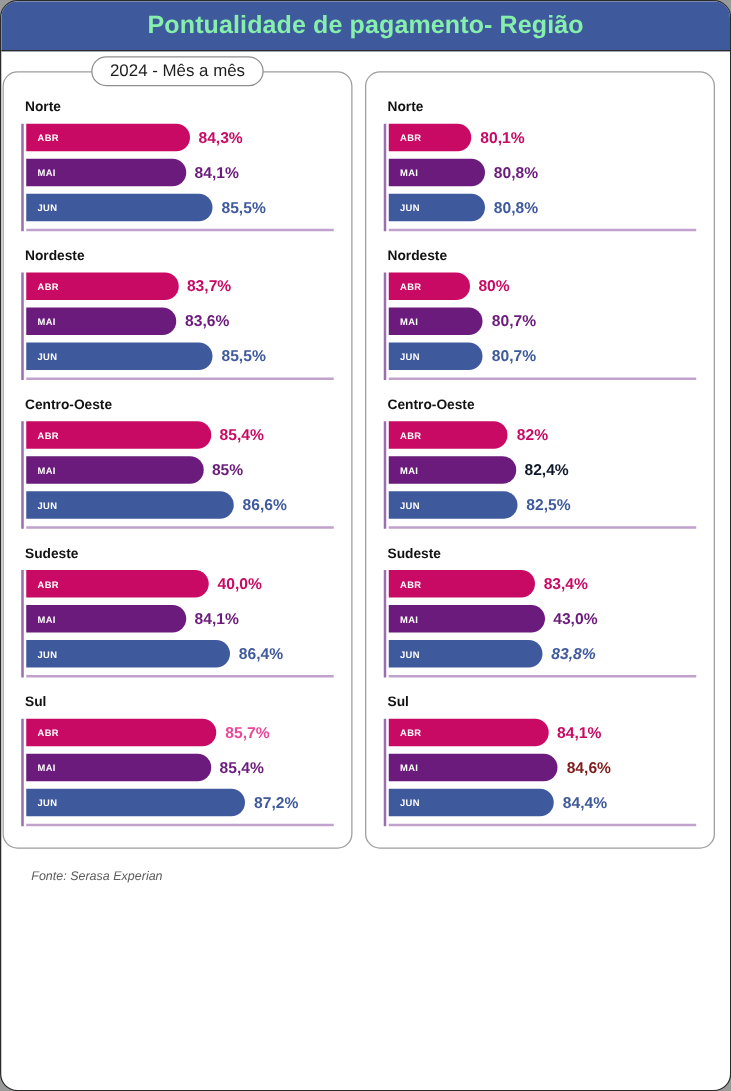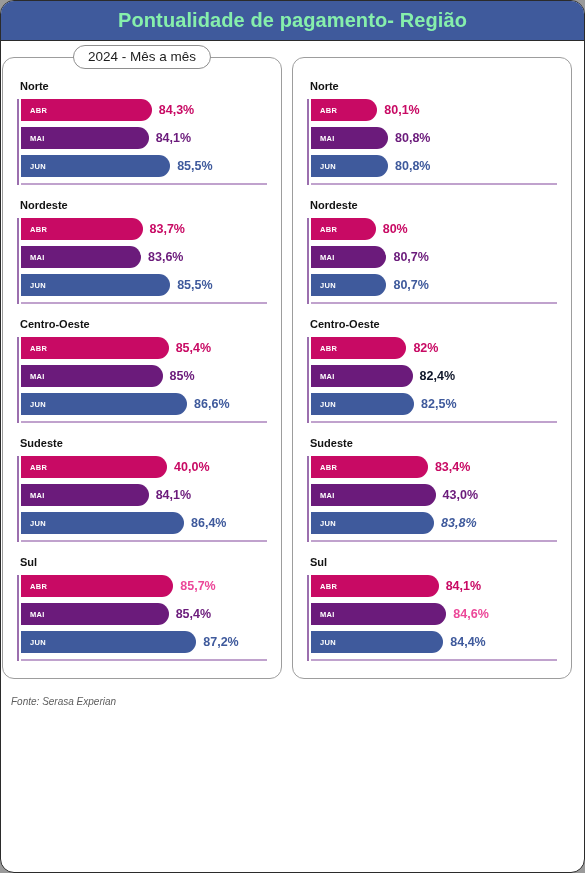--- a/index.html
+++ b/index.html
@@ -124,21 +124,21 @@
     letter-spacing: 0.3px;
   }
   .bar-value {
     font-size: 12.5px;
     font-weight: bold;
     margin-left: 7px;
     white-space: nowrap;
   }
 
   .footer {
-    padding: 12px 0 0 10px;
+    padding: 12px 0 0 24px;
   }
   .footer-text {
     font-size: 10px;
     font-style: italic;
     color: #5d5d5d;
   }
 </style>
 </head>
 <body>
 
@@ -388,21 +388,21 @@
               <div class="bar-row">
                 <div class="bar" style="width: 127.679px; background: rgb(200, 10, 100);">
                   <span class="bar-month">ABR</span>
                 </div>
                 <span class="bar-value" style="color: rgb(200, 10, 100);">84,1%</span>
               </div>
               <div class="bar-row">
                 <div class="bar" style="width: 135.357px; background: rgb(107, 27, 123);">
                   <span class="bar-month">MAI</span>
                 </div>
-                <span class="bar-value" style="color: #ec4899;">84,6%</span>
+                <span class="bar-value" style="color: #7f1d1d;">84,6%</span>
               </div>
               <div class="bar-row">
                 <div class="bar" style="width: 132.286px; background: rgb(63, 90, 156);">
                   <span class="bar-month">JUN</span>
                 </div>
                 <span class="bar-value" style="color: rgb(63, 90, 156);">84,4%</span>
               </div>
               <div class="axis-x"></div>
             </div>
           </div>

